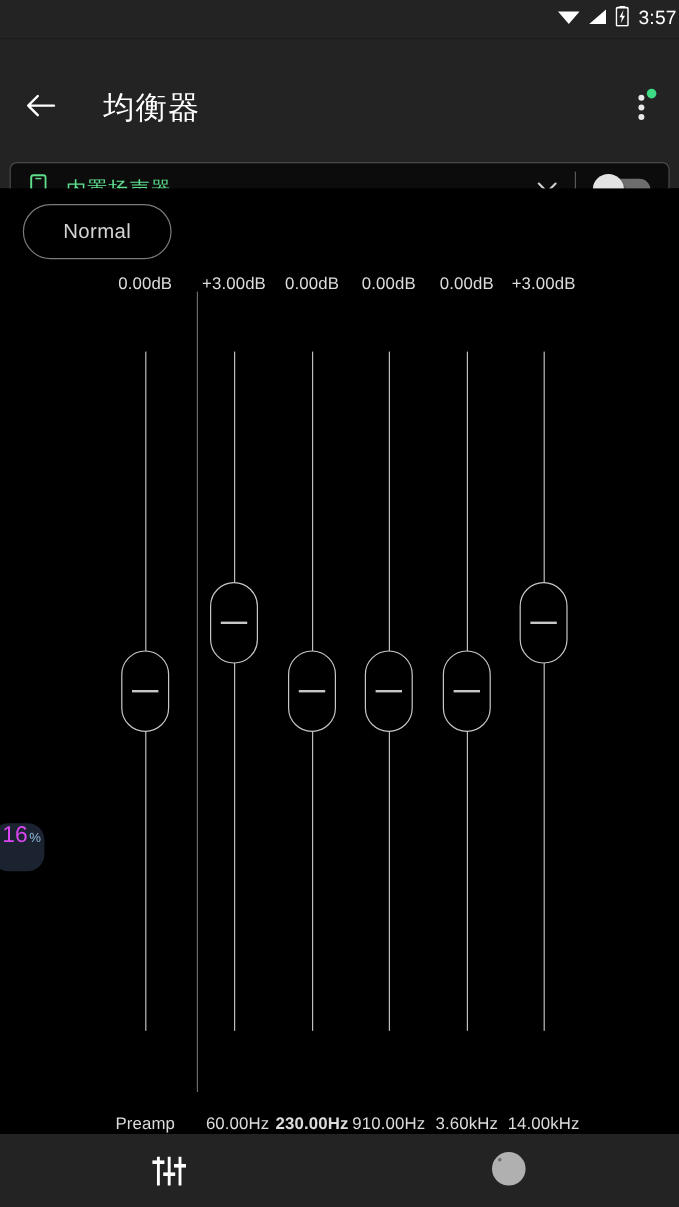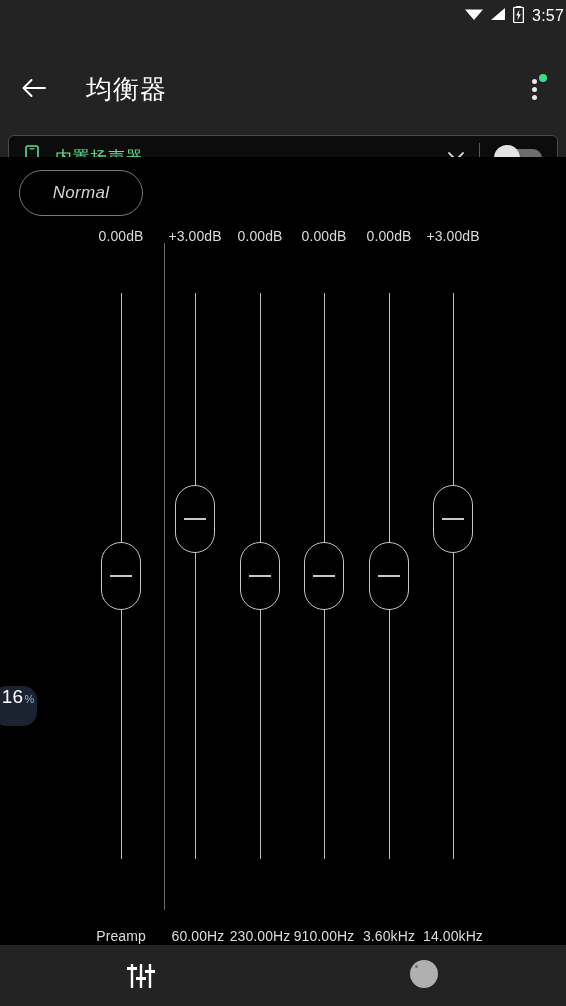--- a/index.html
+++ b/index.html
@@ -157,21 +157,20 @@
     width: 124px; height: 46px;
     border: 1px solid #7a7a7a;
     border-radius: 23px;
     background: transparent;
     color: #d4d4d4;
     font-size: 17px;
     font-family: "Liberation Sans", sans-serif;
     letter-spacing: 0.3px;
     cursor: pointer;
     padding: 0;
-    font-style: italic;
   }
 
   .eq-area {
     position: absolute;
     left: 0; top: 0;
     width: 566px; height: 788px;
   }
 
   .db-label, .freq-label {
     position: absolute;
@@ -239,21 +238,21 @@
     width: 44px; height: 40px;
     border-radius: 14px;
     background: #1b2330;
     display: flex;
     align-items: baseline;
     justify-content: center;
     padding-left: 6px;
     box-sizing: border-box;
   }
   .vol-num {
-    color: #ffffff;
+    color: #d946ef;
     font-size: 19px;
     letter-spacing: 0.2px;
   }
   .vol-pct {
     color: #8fb6d8;
     font-size: 11px;
     margin-left: 1px;
   }
 
   
@@ -360,21 +359,21 @@
           <div class="slider-track"></div>
           <div class="slider-thumb" style="top: 419px;"></div>
         </div>
         <div class="db-label" style="left: 195px;">+3.00dB</div>
         <div class="freq-label" style="left: 198px;">60.00Hz</div>
         <div class="slider" style="left: 195px;">
           <div class="slider-track"></div>
           <div class="slider-thumb" style="top: 362px;"></div>
         </div>
         <div class="db-label" style="left: 260px;">0.00dB</div>
-        <div class="freq-label" style="left: 260px;">230.00Hz</div>
+        <div class="freq-label" style="left: 260px; font-weight: bold;">230.00Hz</div>
         <div class="slider" style="left: 260px;">
           <div class="slider-track"></div>
           <div class="slider-thumb" style="top: 419px;"></div>
         </div>
         <div class="db-label" style="left: 324px;">0.00dB</div>
         <div class="freq-label" style="left: 324px;">910.00Hz</div>
         <div class="slider" style="left: 324px;">
           <div class="slider-track"></div>
           <div class="slider-thumb" style="top: 419px;"></div>
         </div>

